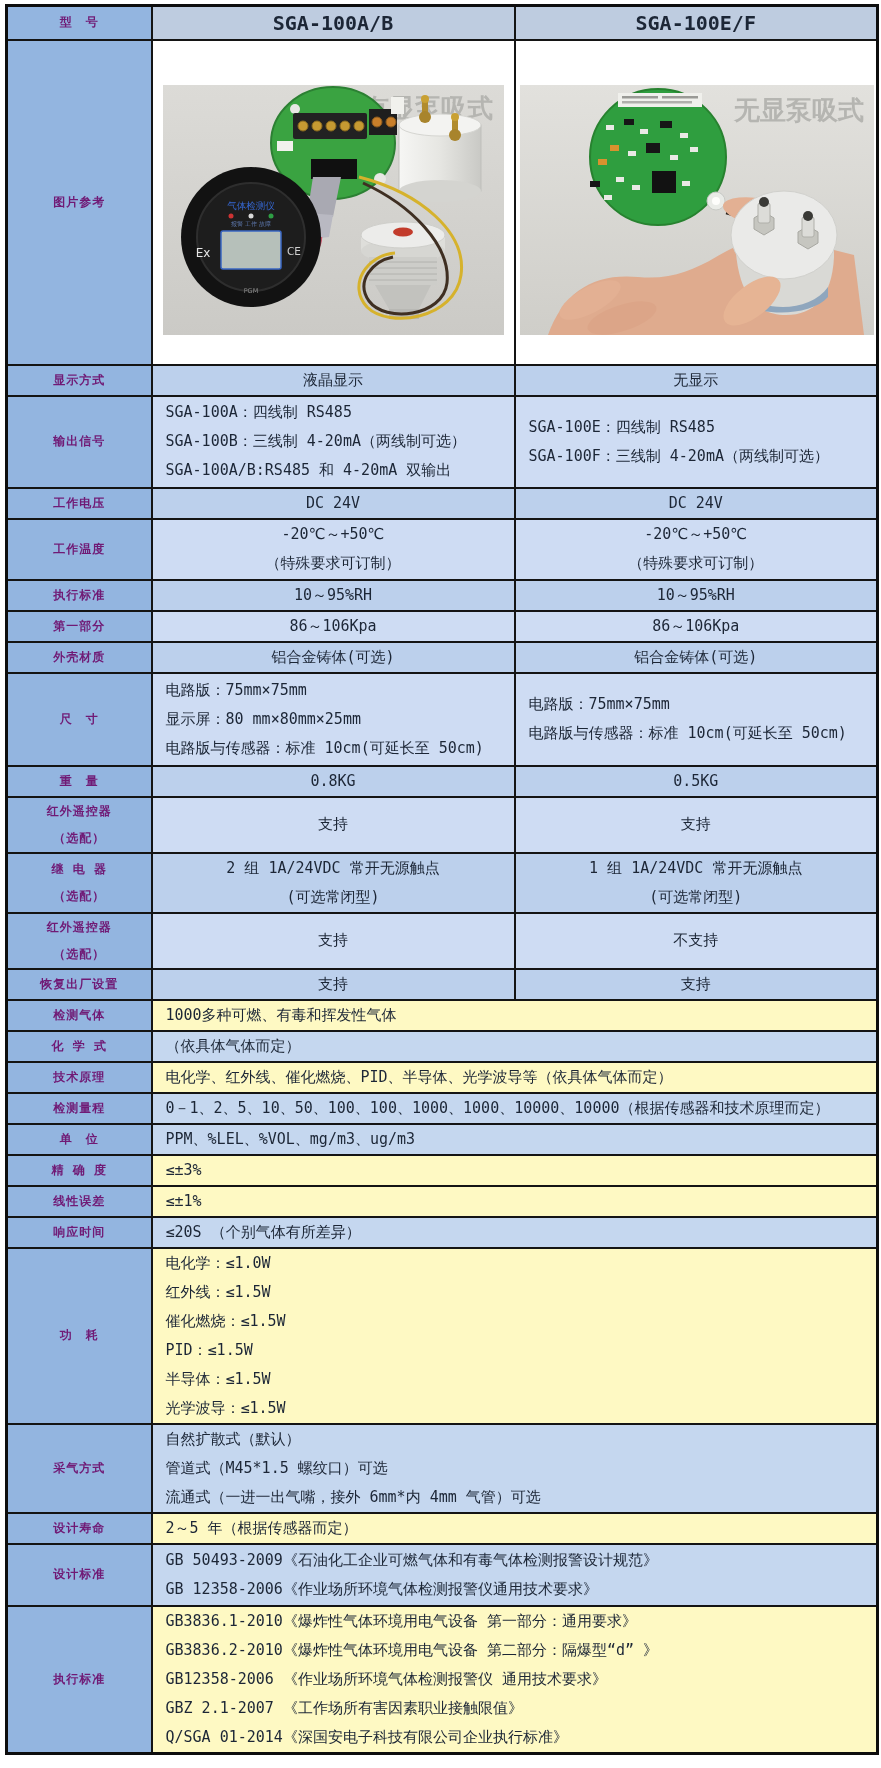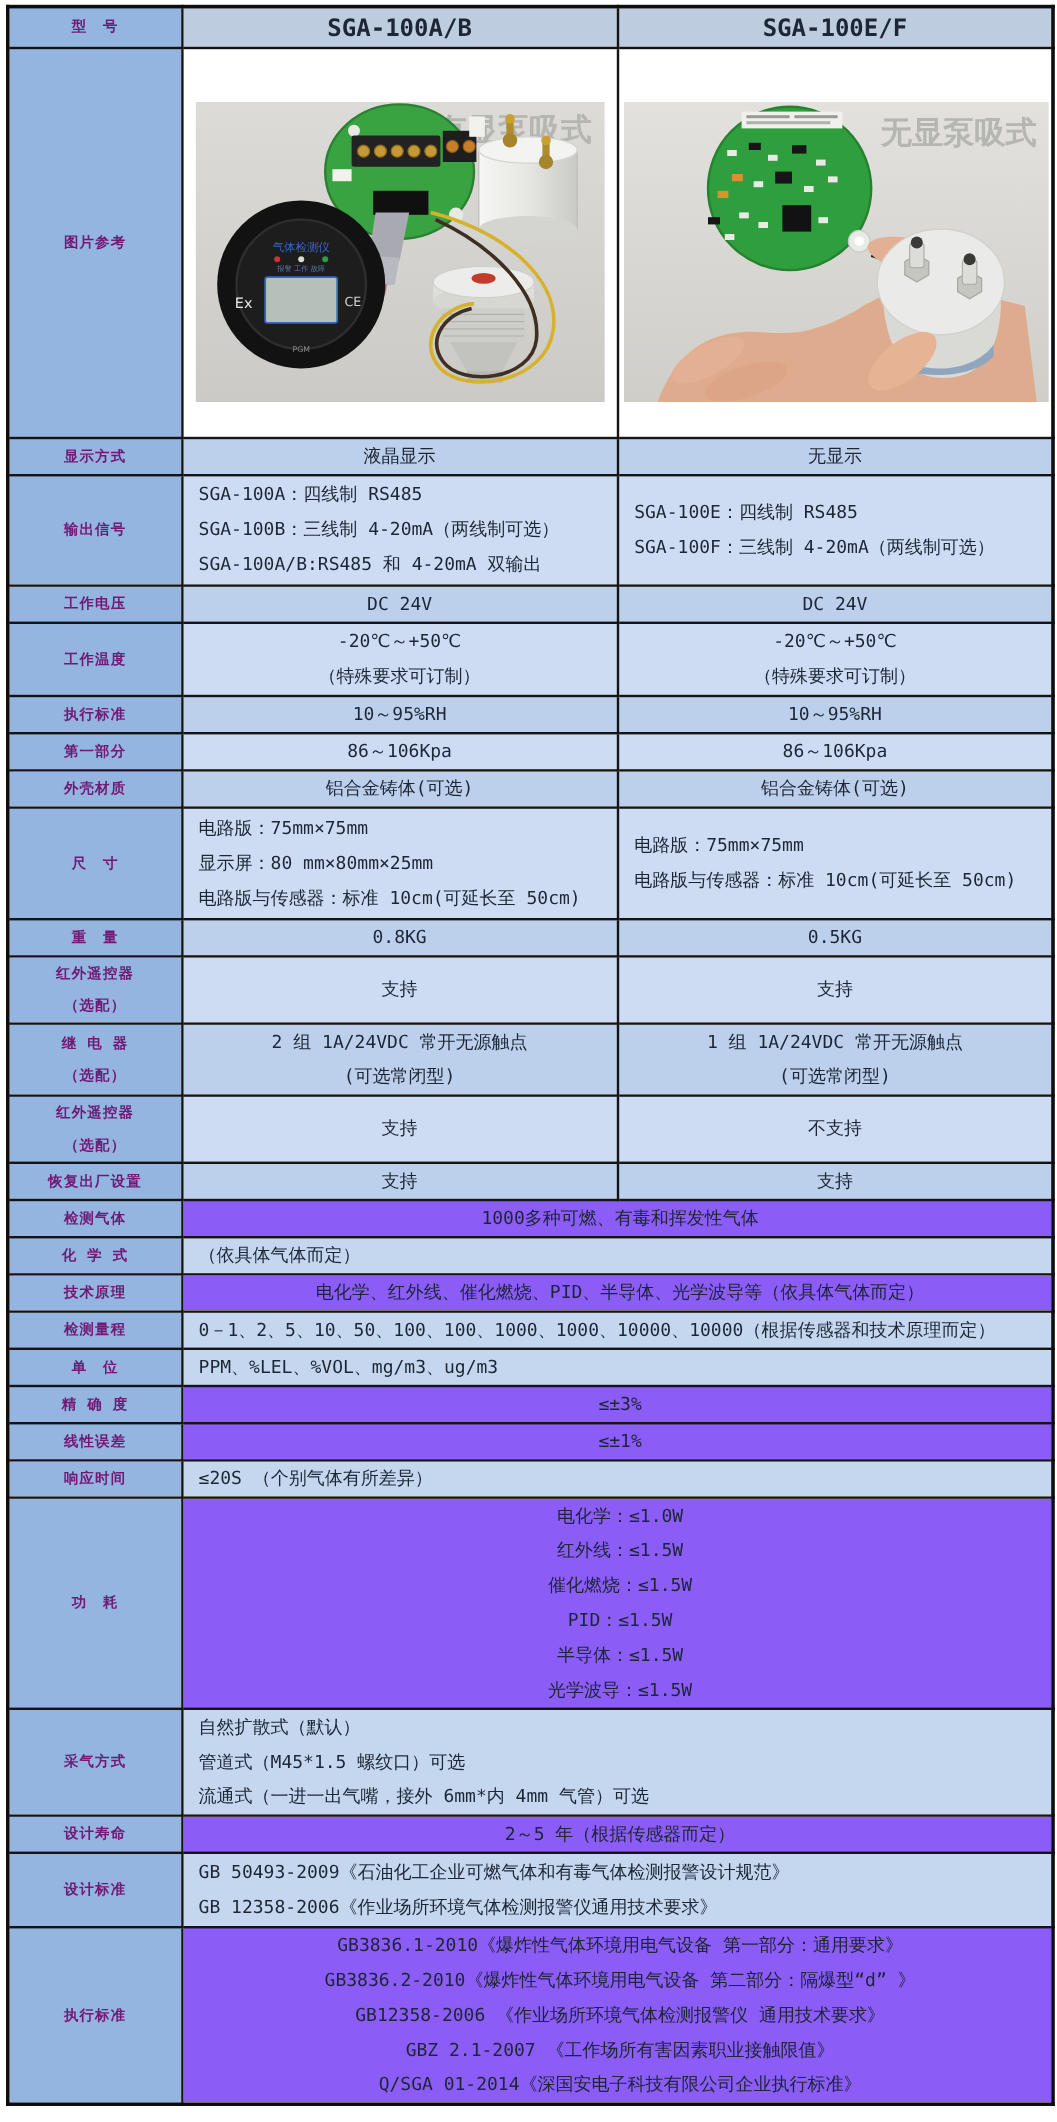--- a/index.html
+++ b/index.html
@@ -26,21 +26,21 @@
     color:#701a75;
   }
   th.hc{
     background:#becce0;font-weight:bold;font-size:20px;text-align:center;
   }
   td{font-size:15px;line-height:29px;}
   .c{text-align:center;}
   .l{text-align:left;padding:0 8px 0 13px;}
   .s0{background:#cedcf3;}
   .s1{background:#bcd0ec;margin-top:41px;}
-  .p0{background:#8b5cf6;text-align:center;}
+  .p0{background:#fef9c3;}
   .p1{background:#c5d7ef;}
   .photo{background:#ffffff;vertical-align:top;}
   .photo svg{display:block;}
   text{font-family:"DejaVu Sans","Liberation Sans",sans-serif;}
   .wm{font-size:26px;font-weight:bold;}
 </style>
 </head>
 <body>
 
 <div class="wrap">

